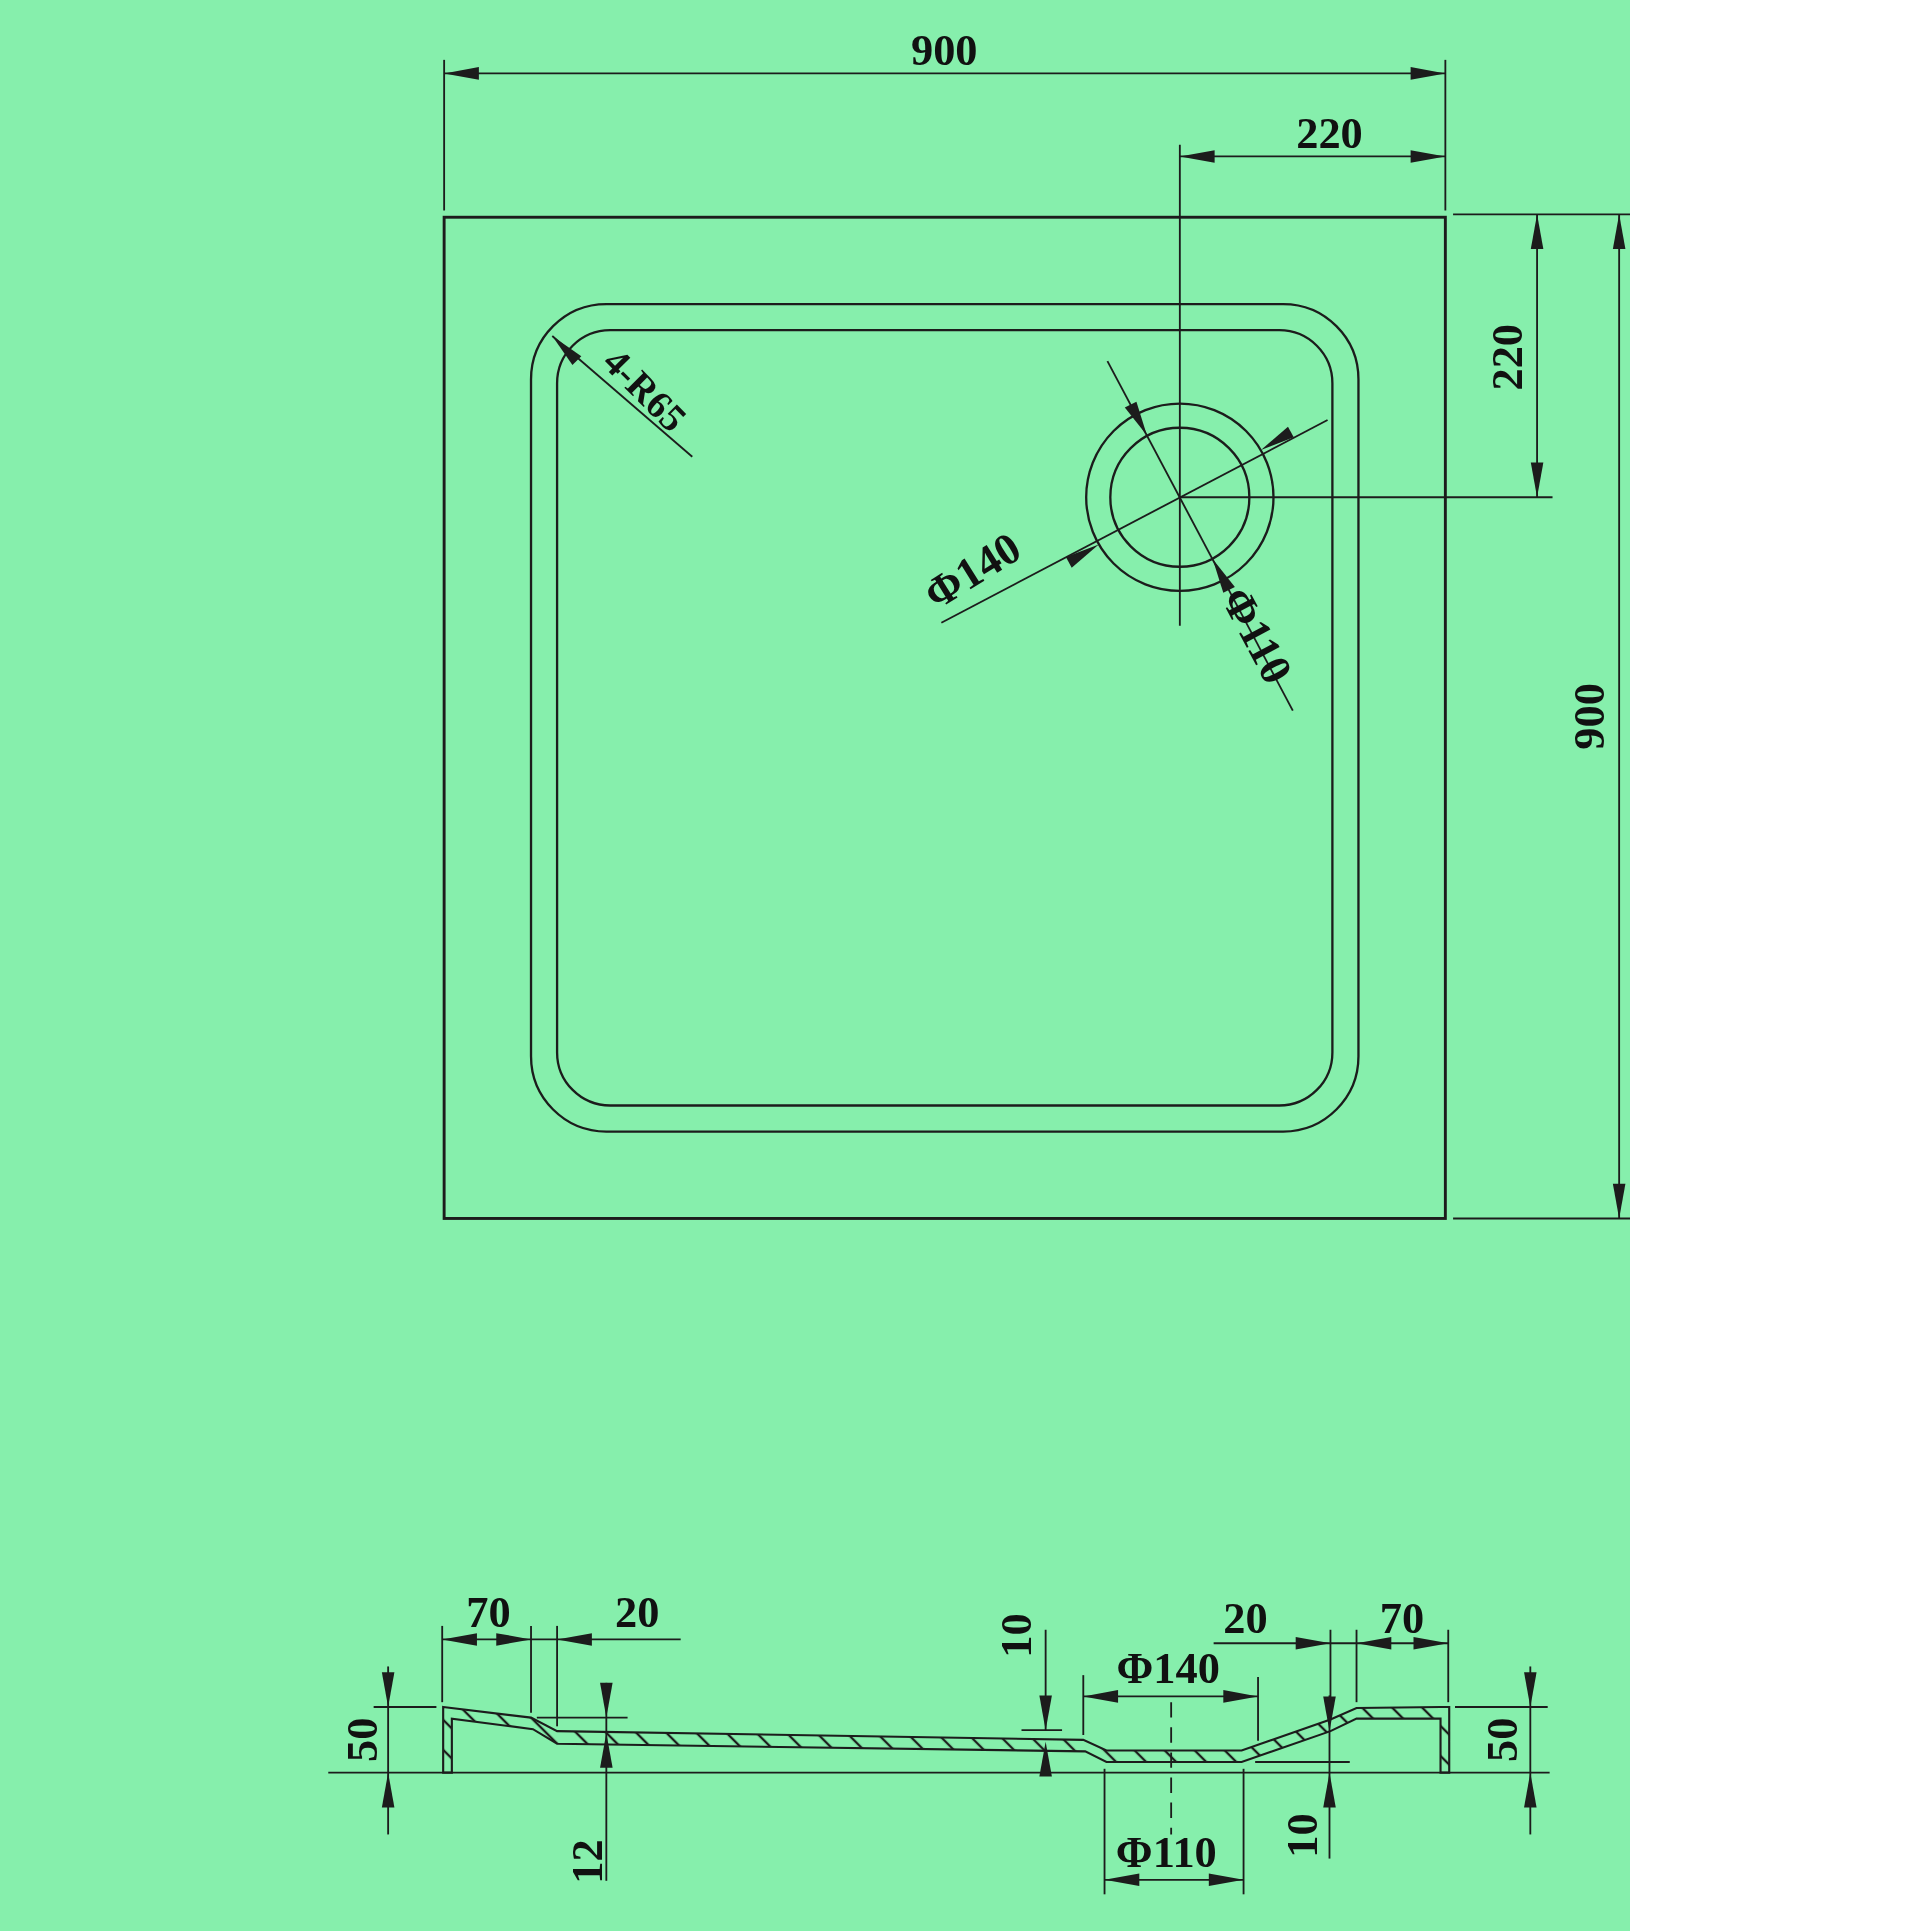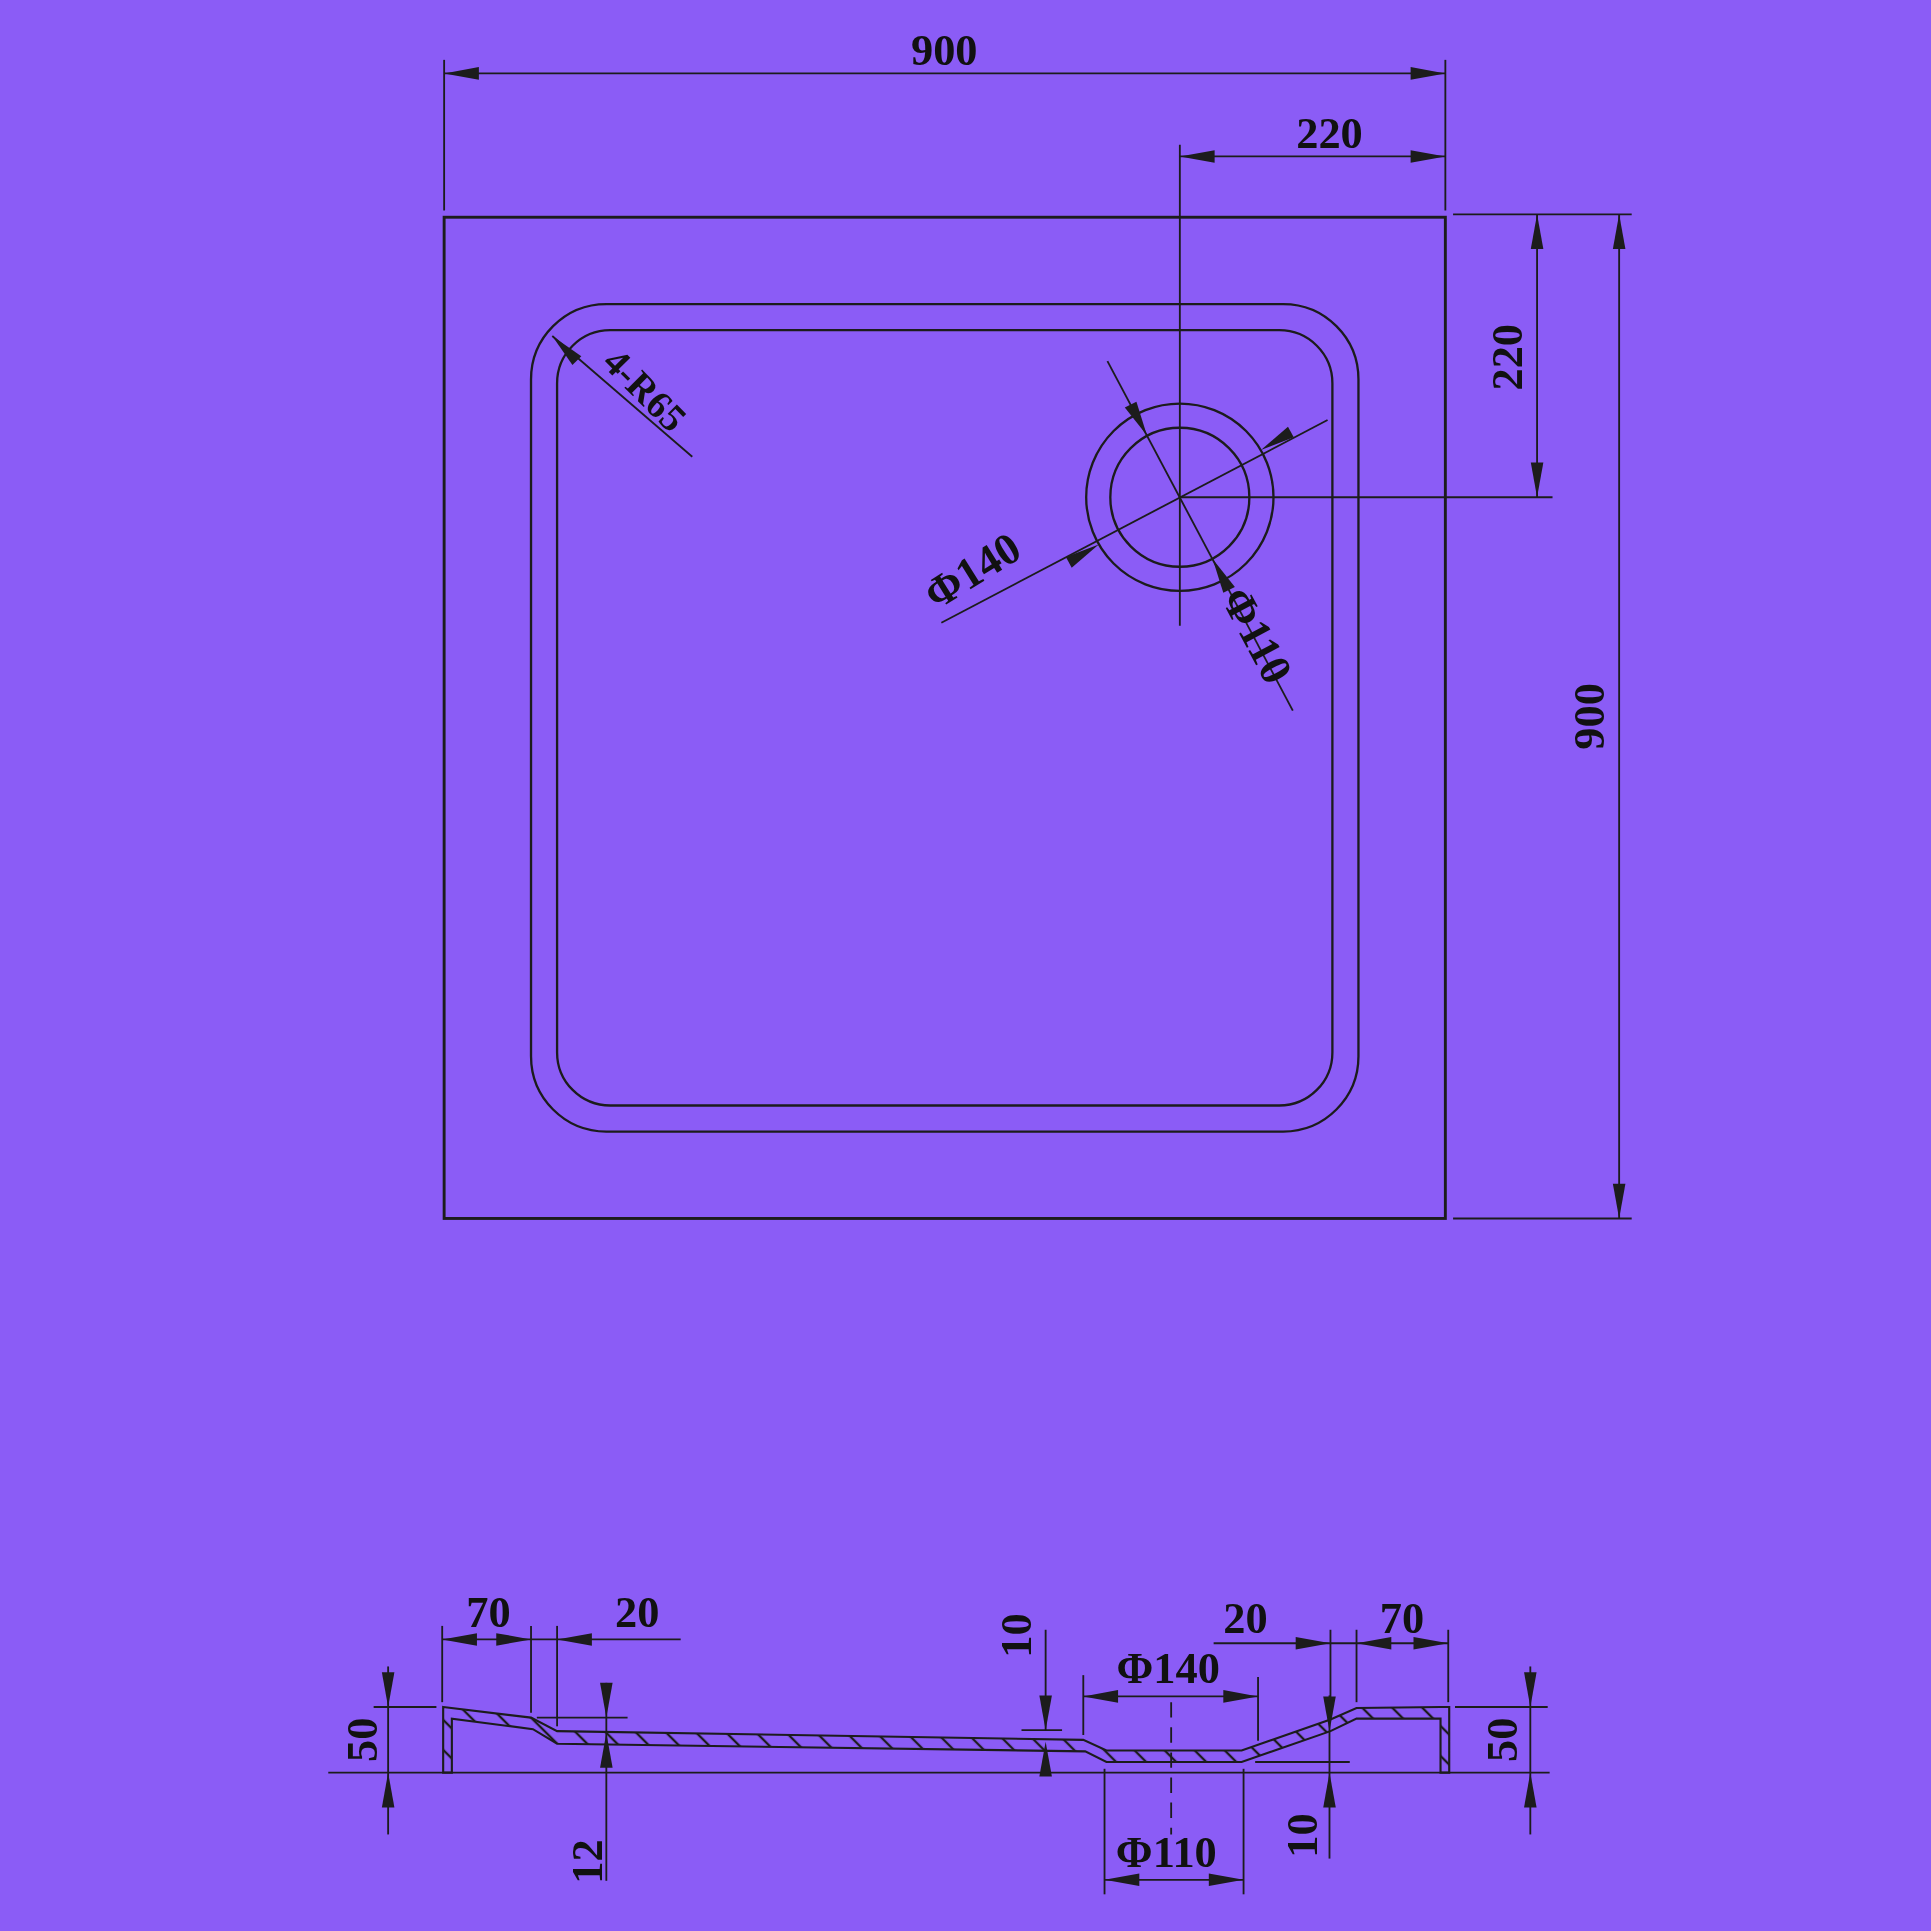--- a/index.html
+++ b/index.html
@@ -1,16 +1,16 @@
 <!DOCTYPE html>
 <html><head>
 <meta charset="utf-8">
 <style>
   html,body{margin:0;padding:0;background:#ffffff;}
-  .canvas{width:1931px;height:1931px;position:relative;background:#8b5cf6;overflow:hidden;}
+  .canvas{width:1630px;height:1931px;position:relative;background:#86efac;overflow:hidden;}
   svg{display:block;}
   .ln{stroke:#1c1c1c;stroke-width:1.9;fill:none;stroke-linecap:butt;}
   .outline{stroke:#1c1c1c;stroke-width:3;fill:none;}
   .mid{stroke:#1c1c1c;stroke-width:2.4;fill:none;}
   .arrow{fill:#1c1c1c;stroke:none;}
   .dash{stroke:#1c1c1c;stroke-width:1.9;fill:none;stroke-dasharray:16 10;}
   text{font-family:"Liberation Serif","DejaVu Serif",serif;font-weight:bold;fill:#111111;
        text-anchor:middle;dominant-baseline:central;}
   .dim{font-size:46px;}
   .dimsmall{font-size:40px;}

